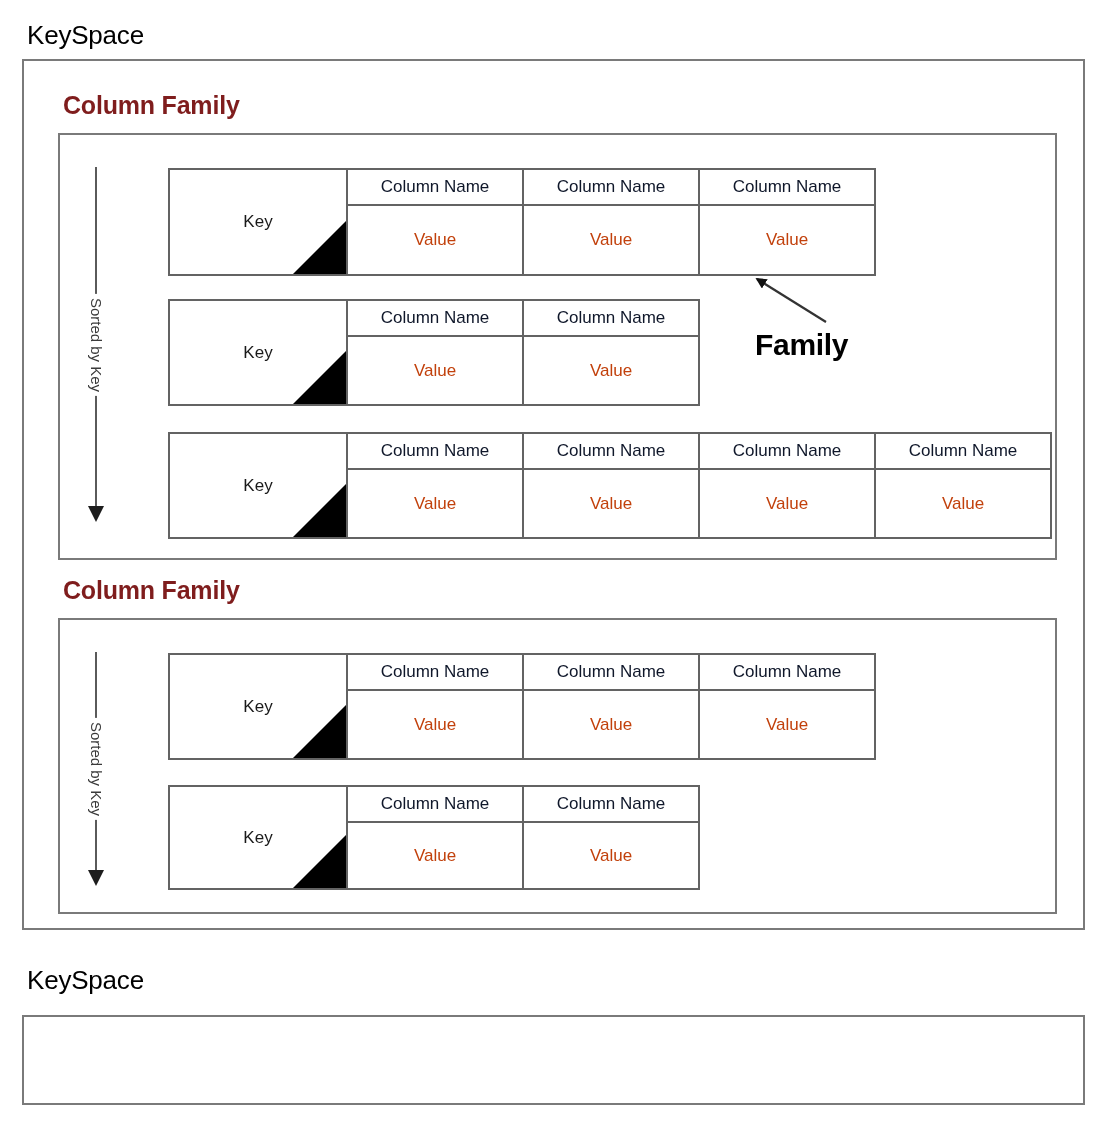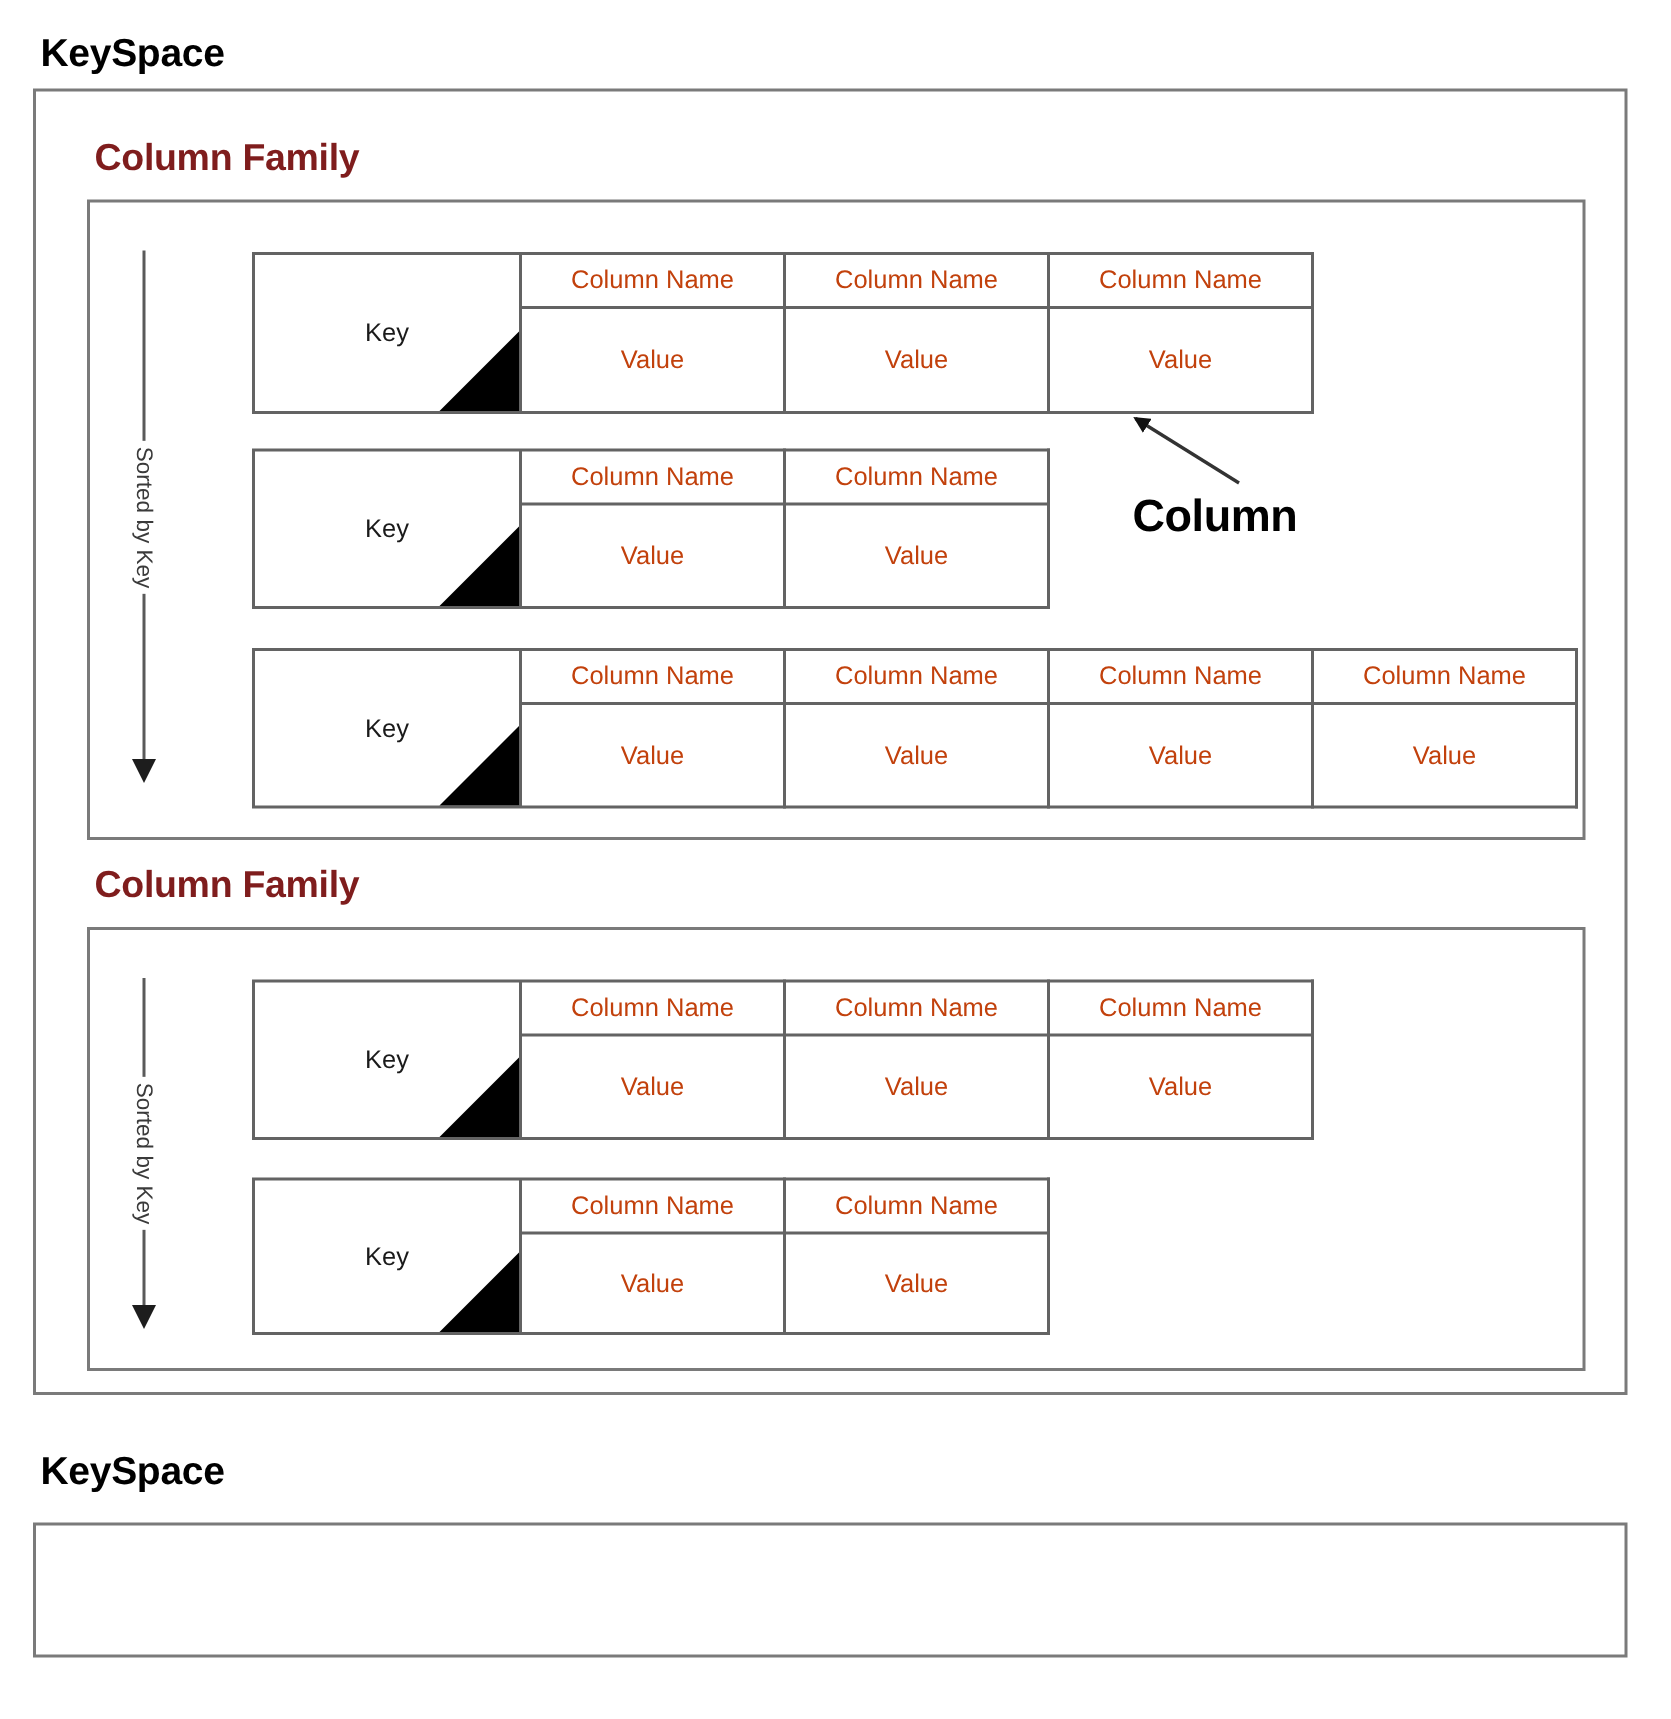--- a/index.html
+++ b/index.html
@@ -13,21 +13,21 @@
     position: relative;
     font-family: "Liberation Sans", sans-serif;
     color: #000000;
     overflow: hidden;
   }
 
   
   .keyspace-title {
     position: absolute;
     font-size: 26px;
-    font-weight: bold;
+    font-weight: normal;
     letter-spacing: -0.2px;
     line-height: 1;
     color: #000;
   }
   .cf-title {
     position: absolute;
     font-size: 25px;
     font-weight: bold;
     letter-spacing: -0.2px;
     line-height: 1;
@@ -81,21 +81,21 @@
     flex-direction: column;
     background: #fff;
   }
   .col-name {
     height: 36px;
     border-bottom: 2px solid #636363;
     display: flex;
     align-items: center;
     justify-content: center;
     font-size: 17px;
-    color: #c2410c;
+    color: #0f172a;
     box-sizing: border-box;
   }
   .col-value {
     flex: 1;
     display: flex;
     align-items: center;
     justify-content: center;
     font-size: 17px;
     color: #c2410c;
   }
@@ -227,21 +227,21 @@
 
   <svg class="annot-arrow" width="1114" height="1146">
     <defs>
       <marker id="arrowhead" markerWidth="5" markerHeight="5" refX="4.2" refY="2.5" orient="auto">
         <polygon points="0,0 5,2.5 0,5" fill="#111111"></polygon>
       </marker>
     </defs>
     <line x1="826" y1="322" x2="757" y2="279" stroke="#333333" stroke-width="2.2" marker-end="url(#arrowhead)"></line>
   </svg>
 
-  <div class="annot-label" style="left:755px; top:330px;">Column</div>
+  <div class="annot-label" style="left:755px; top:330px;">Family</div>
 
   <div class="cf-title" style="left:63px; top:578px;">Column Family</div>
 
   <div class="box" style="left:58px; top:618px; width:999px; height:296px;"></div>
 
     <div class="sorted-axis" style="left:84px; top:652px; height:234px;">
       <div class="axis-line"></div>
       <div class="axis-head"></div>
       <div class="axis-label">Sorted by Key</div>
     </div>

